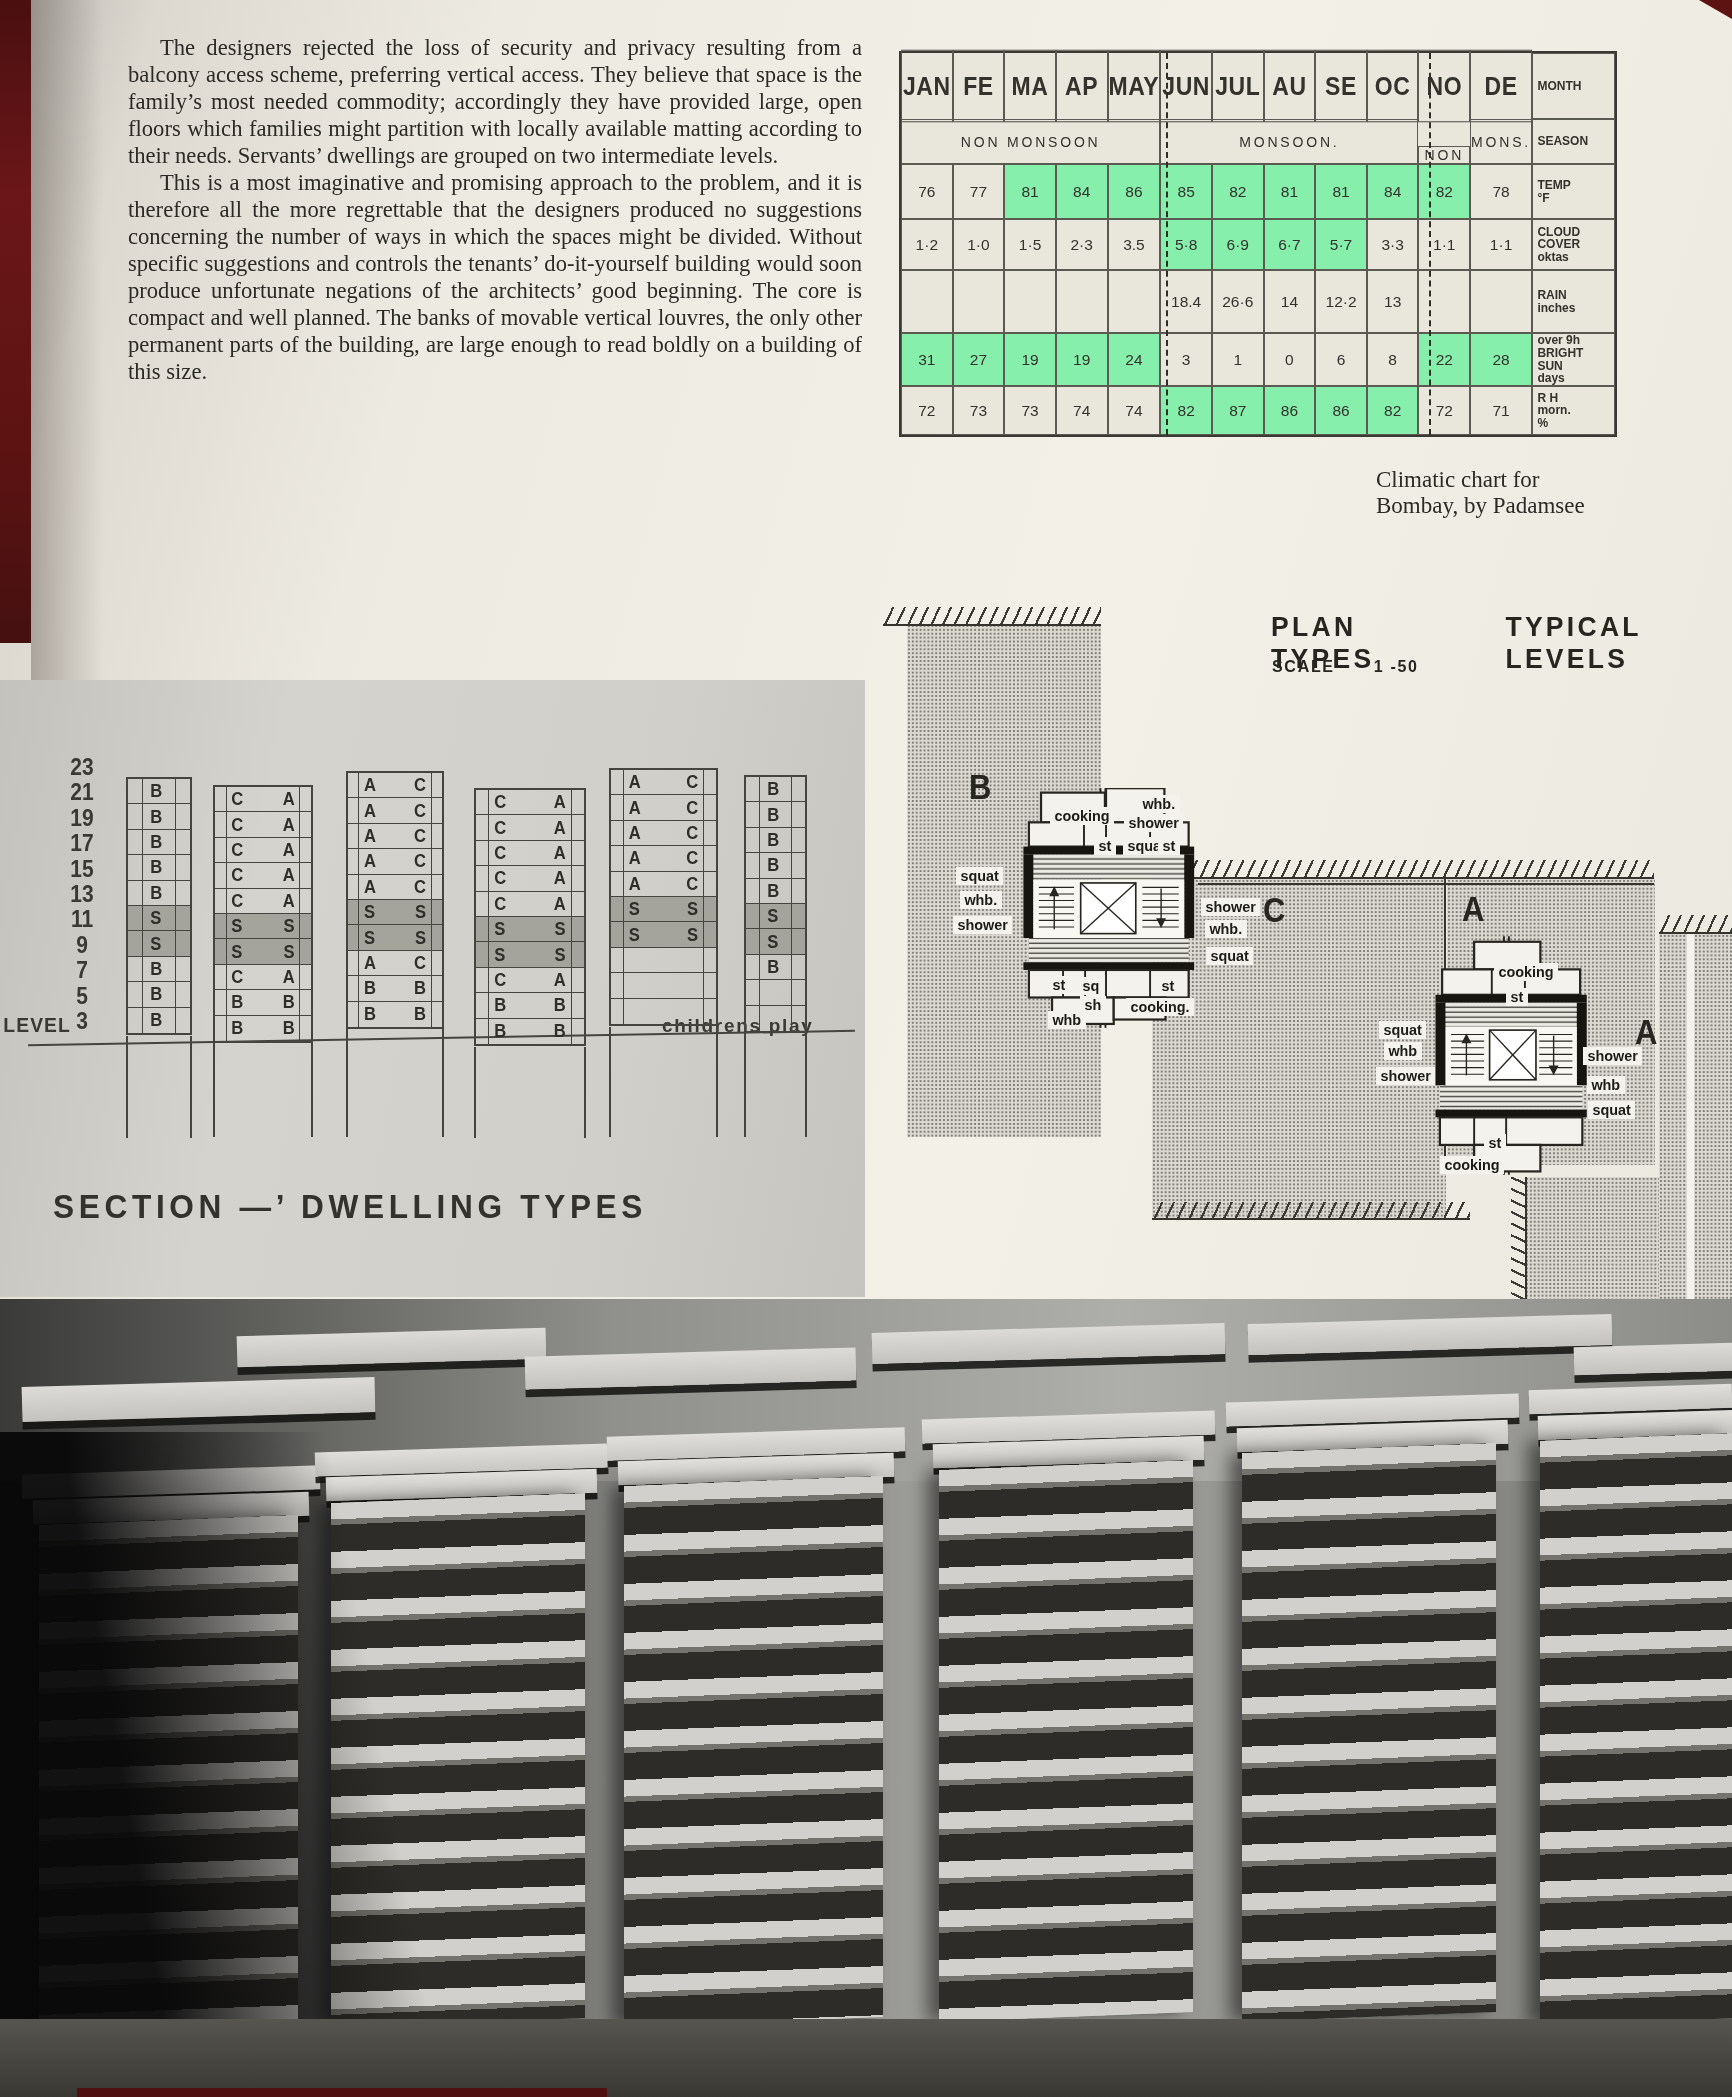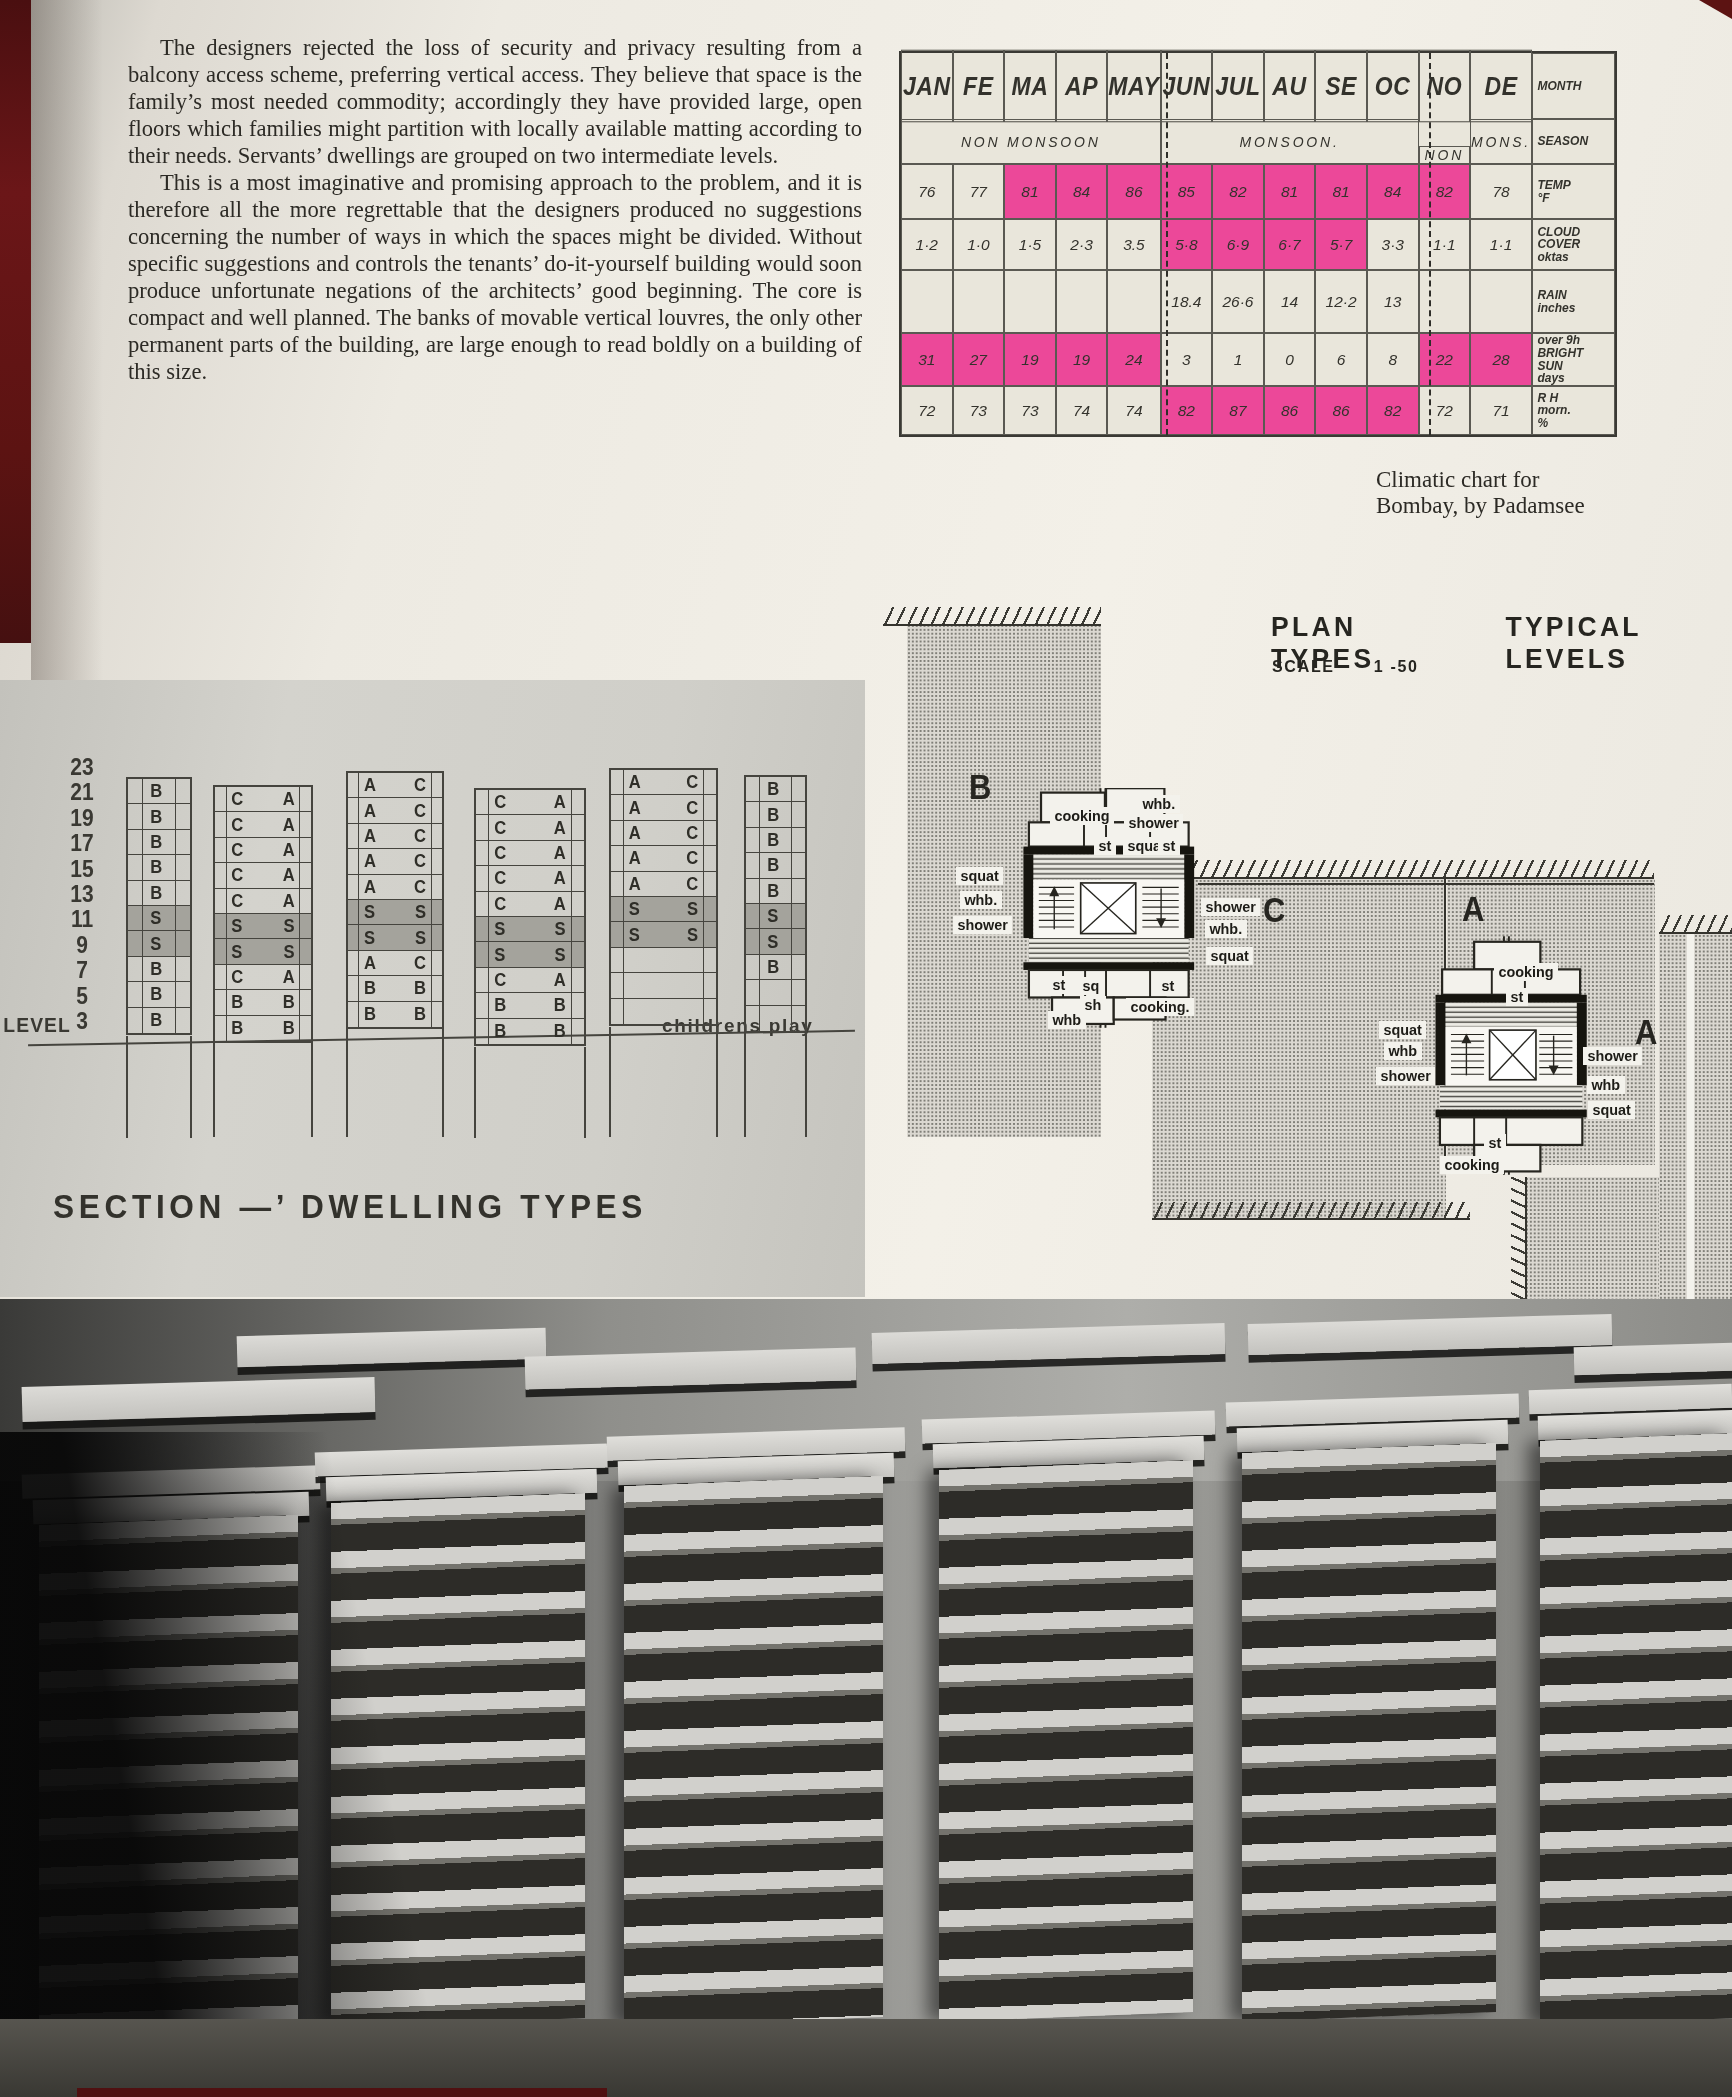--- a/index.html
+++ b/index.html
@@ -14,26 +14,26 @@
   .bottom-red{left:77px;top:2088px;width:530px;height:9.4px;background:#4f1011;}
   
   .article{left:128px;top:34px;width:734px;font-size:22.6px;line-height:27px;text-align:justify;}
   .article .h1{text-align:left;}
   .article .h2{text-align:center;}
   .article b{font-weight:700;}
   .article p{margin:0;text-indent:32px;}
   .article .h1,.article .h2{text-indent:0;}
   
   .chart{left:899px;top:51px;width:718px;height:386px;background:#e9e6db;border:2.2px solid #3a3934;box-sizing:border-box;}
-  .chart-grid{display:grid;width:100%;height:100%;grid-template-columns:repeat(12,1fr) 83px;grid-template-rows:66px 45px 55px 51px 63px 53px 49px;font-style:italic;}
+  .chart-grid{display:grid;width:100%;height:100%;grid-template-columns:repeat(12,1fr) 83px;grid-template-rows:66px 45px 55px 51px 63px 53px 49px;}
   .chart-grid>div{border:0.8px solid #5a5952;box-sizing:border-box;display:flex;align-items:center;justify-content:center;color:#33322c;}
   .mh{font-family:"Liberation Sans",sans-serif;font-weight:700;font-size:23px;letter-spacing:0.6px;transform:scaleY(1.1);}
   .season{font-family:"Liberation Sans",sans-serif;font-size:14px;letter-spacing:2.8px;}
   .vc{font-family:"Liberation Sans",sans-serif;font-size:15.5px;}
-  .dk{background:#ec4899;}
+  .dk{background:#86efac;}
   .rl{font-family:"Liberation Sans",sans-serif;font-weight:700;font-size:12px;line-height:1.05;white-space:pre-line;justify-content:flex-start !important;padding-left:4.4px;text-align:left;}
   .dash{position:absolute;top:0;bottom:0;border-left:2.2px dashed #2f2e29;}
   .caption{left:1376px;top:467px;font-size:23px;line-height:26px;}
   
   .section-photo{left:0;top:680px;width:865px;height:617px;background:linear-gradient(100deg,#c3c2bc,#d4d3cd 30%,#d0cfc9 70%,#c5c4be);}
   .lvl{position:absolute;left:60px;width:44px;text-align:center;font:700 21px "Liberation Sans",sans-serif;color:#3a3933;transform:scaleY(1.15);}
   .level-label{position:absolute;left:3.3px;top:335px;font:700 19.3px "Liberation Sans",sans-serif;letter-spacing:1.1px;color:#3a3933;}
   .tower{position:absolute;border:2.2px solid #45443e;box-sizing:border-box;}
   .tower::before,.tower::after{content:"";position:absolute;top:0;bottom:0;border-left:1.7px solid #45443e;}
   .tower.pair::before{left:11%;} .tower.pair::after{right:11%;}

